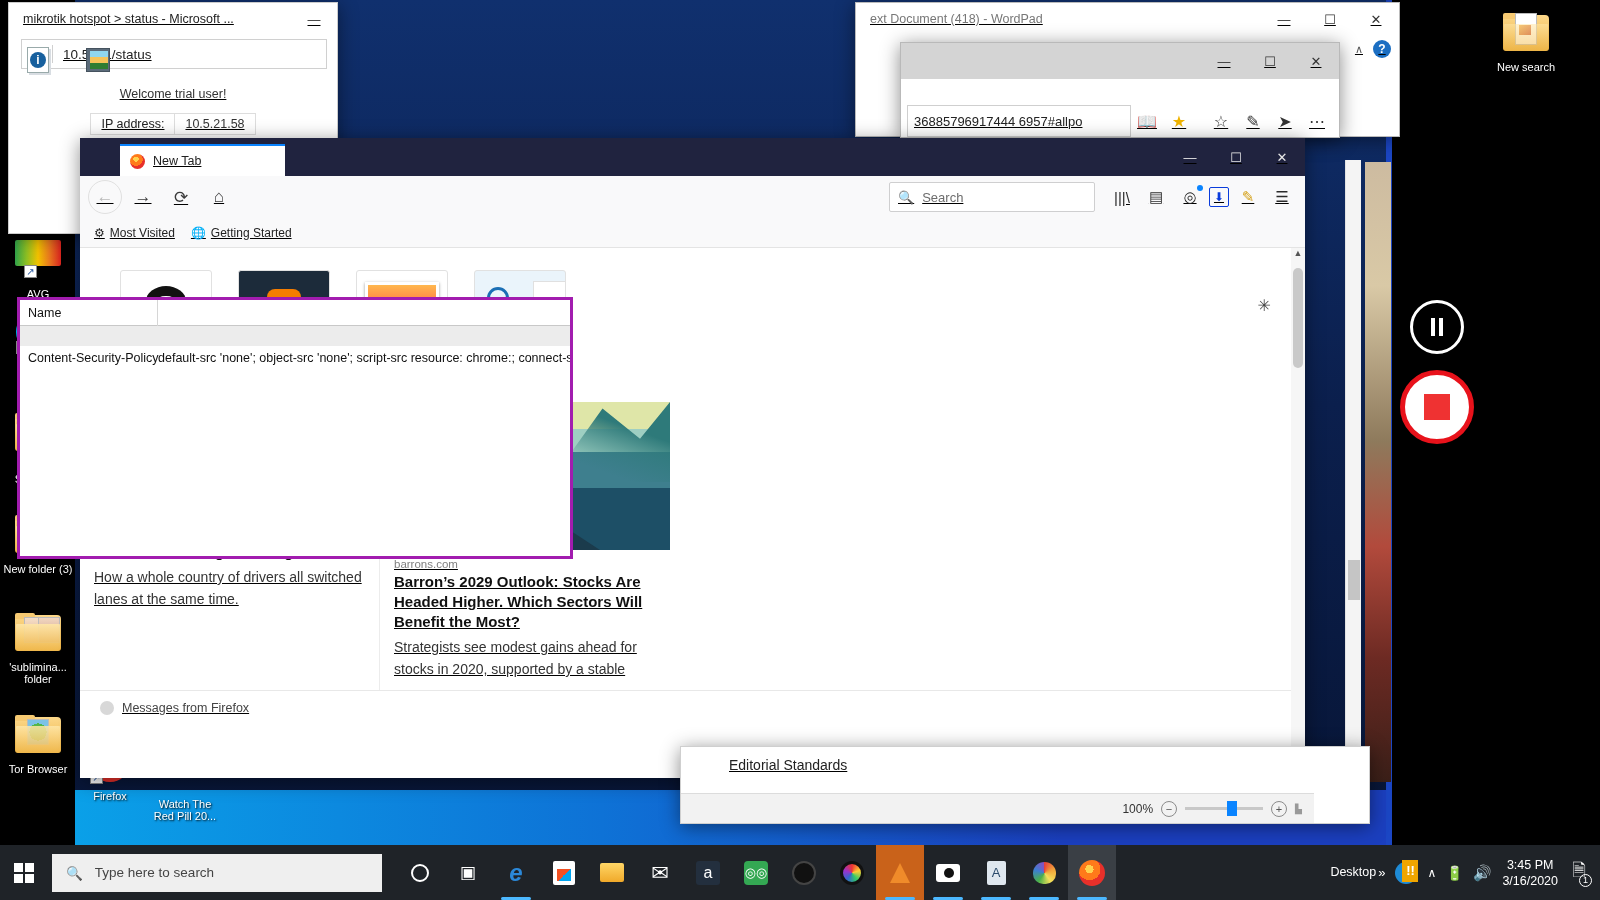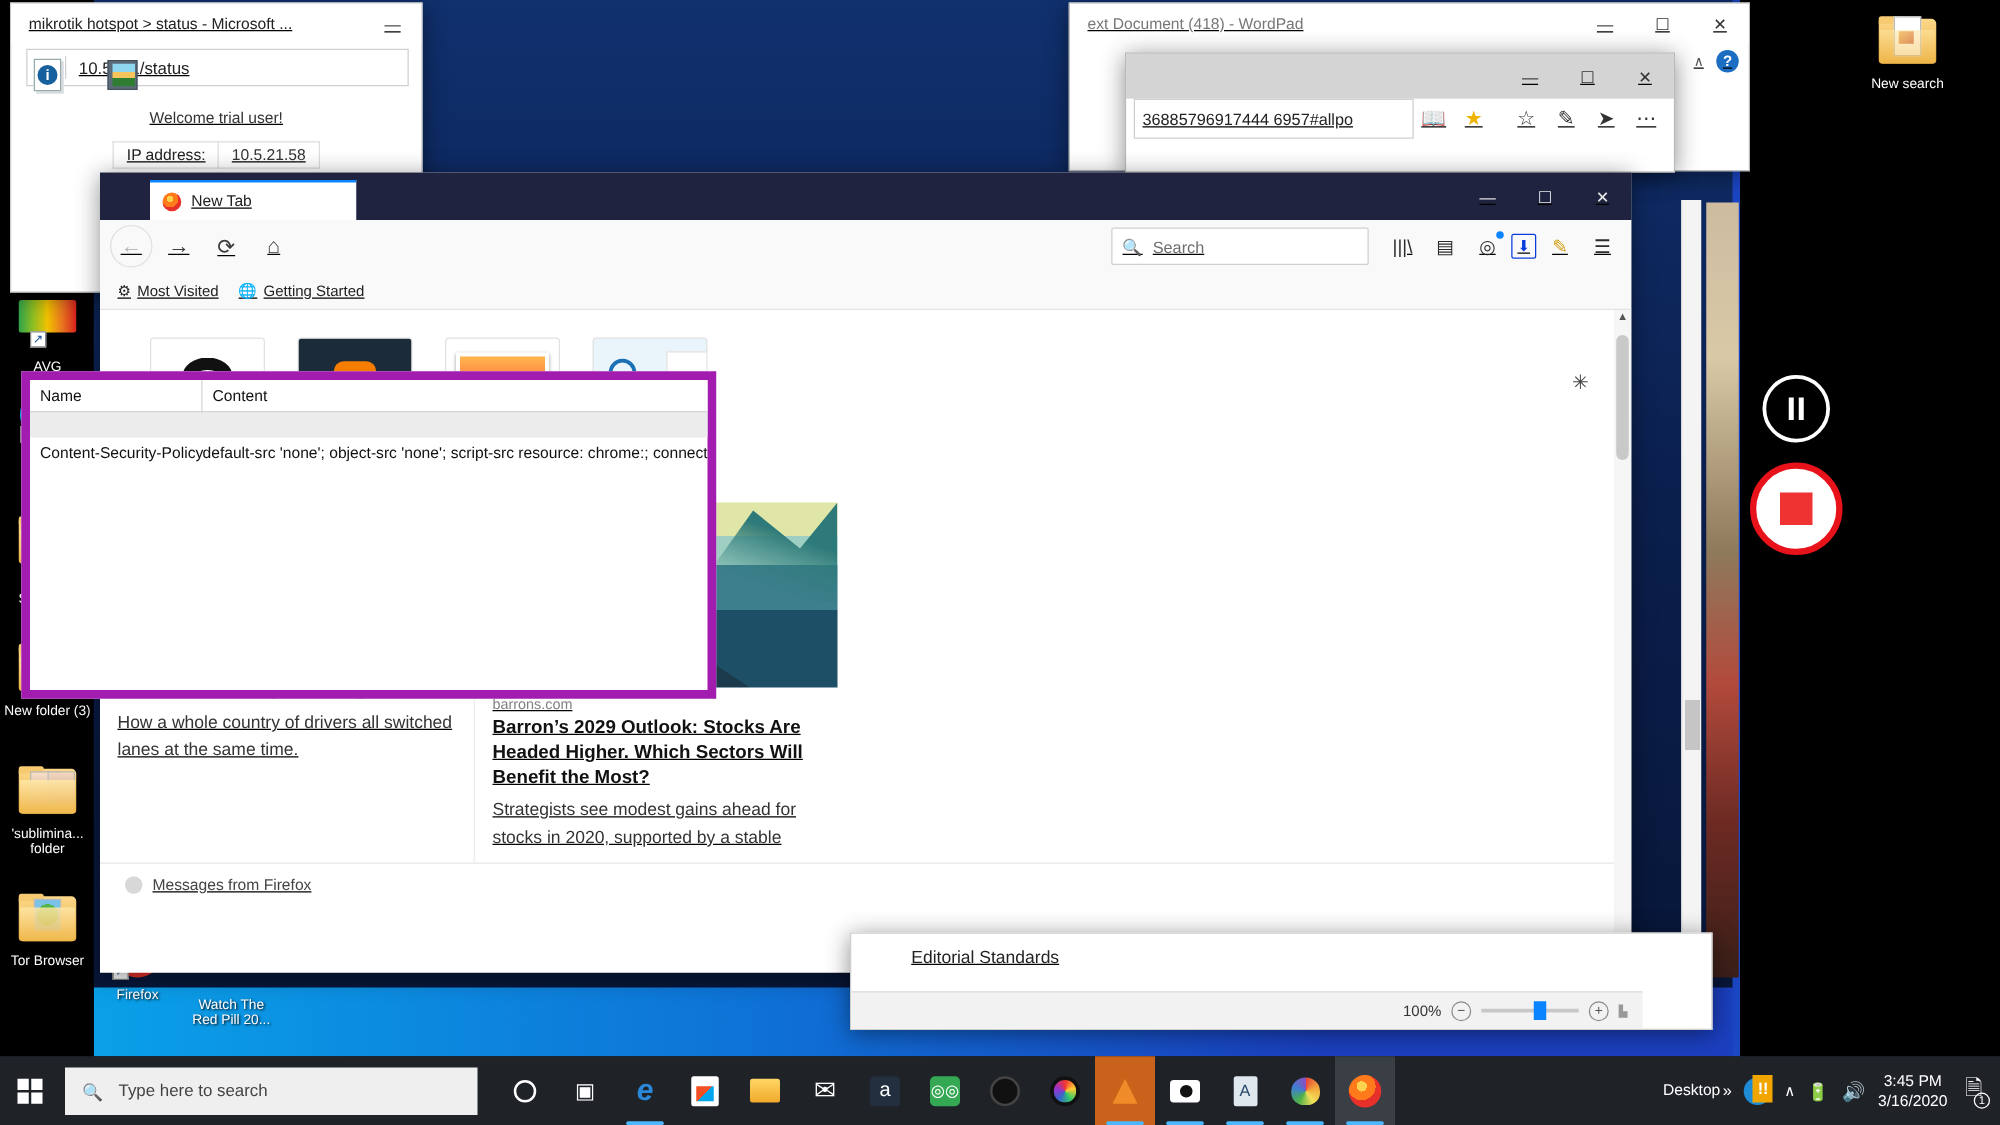--- a/index.html
+++ b/index.html
@@ -100,21 +100,21 @@
 
   
   #win-wordpad { left:855px; top:2px; width:545px; height:135px; border:1px solid #bbb; }
   #wordpad-sub { height:28px; display:flex; align-items:center; justify-content:flex-end; padding-right:8px; gap:10px;}
   .help-circle { width:18px;height:18px;border-radius:50%;background:#1b6ec2;color:#fff;font-size:12px;
     display:flex;align-items:center;justify-content:center; font-weight:bold;}
 
   
   #win-edge2 { left:900px; top:42px; width:440px; height:96px; background:#e9e9e9; border:1px solid #b9b9b9;}
   #edge2-top { height:36px; display:flex; justify-content:flex-end; background:#d4d4d4;}
-  #edge2-bar { height:58px; display:flex; align-items:flex-start; padding:0 6px; background:#fff;}
+  #edge2-bar { height:58px; display:flex; align-items:flex-end; padding:0 6px; background:#fff;}
   #edge2-urlbox { flex:1; height:32px; border:1px solid #cfcfcf; display:flex; align-items:center;
     padding:0 6px; font-size:13px; color:#222; overflow:hidden; white-space:nowrap;}
   .edge2-icon { width:32px; height:32px; display:flex; align-items:center; justify-content:center; font-size:16px; color:#333;}
 
   
   #win-ff { left:80px; top:138px; width:1225px; height:640px; background:#fff; }
   #ff-titlebar { height:38px; background:#20233f; display:flex; align-items:flex-end; }
   #ff-tab {
     margin-left:40px; width:165px; height:32px; background:#fff;
     display:flex; align-items:center; gap:8px; padding:0 10px; font-size:12.5px; color:#222;
@@ -198,21 +198,21 @@
     justify-content:center; gap:2px; font-size:11.5px; color:#111; }
   .pi-tab.sel { background:#dce9f7; outline:1px dotted #555; }
   .pi-tab .ticon { width:30px; height:28px; position:relative; }
   .pi-tab u { text-decoration:underline; }
   #pi-body { padding:14px 0 0 16px; }
   .pi-row { display:flex; font-size:12.5px; color:#111; line-height:21px; }
   .pi-row .k { width:90px; }
   .pi-row .v { flex:1; }
   .pi-gap { height:12px; }
   #pi-meta-hd { font-size:12.5px; font-weight:bold; color:#111; margin:16px 0 6px; }
-  #pi-table { margin-right:16px; border:7px solid #a21caf; background:#fff; height:262px; position:relative;}
+  #pi-table { margin-right:16px; border:3px solid #a21caf; background:#fff; height:262px; position:relative;}
   #pi-thead { display:flex; height:26px; border-bottom:1px solid #c8c8c8; font-size:12.5px; color:#111;
     align-items:center; background:#fff;}
   #pi-thead .c1 { width:138px; padding-left:8px; border-right:1px solid #d6d6d6; height:26px; display:flex; align-items:center;}
   #pi-thead .c2 { flex:1; padding-left:8px; }
   #pi-tspacer{ height:20px; background:#ececec; }
   #pi-trow { display:flex; height:24px; align-items:center; font-size:12.5px; color:#111;}
   #pi-trow .c1 { width:138px; padding-left:8px; white-space:nowrap;}
   #pi-trow .c2 { flex:1; white-space:nowrap; overflow:hidden; }
   #pi-foot { display:flex; justify-content:flex-end; padding:14px 16px 0 0; }
   #pi-help-btn { width:74px; height:26px; background:#e4e4e4; border:1px solid #adadad;
@@ -636,21 +636,20 @@
     <div class="pi-row">
       <span class="k">Modified:</span>
       <span class="v">Monday, March 16, 2020, 3:45:22 PM</span>
     </div>
 
     <div id="pi-meta-hd">Meta (2 tags)</div>
 
     <div id="pi-table">
       <div id="pi-thead">
         <div class="c1">Name</div>
-        <div class="c2">Content</div>
       </div>
       <div id="pi-tspacer"></div>
       <div id="pi-trow">
         <div class="c1">Content-Security-Policy</div>
         <div class="c2">default-src 'none'; object-src 'none'; script-src resource: chrome:; connect-src ...</div>
       </div>
     </div>
 
     <div id="pi-foot">
       <button id="pi-help-btn">Help</button>

